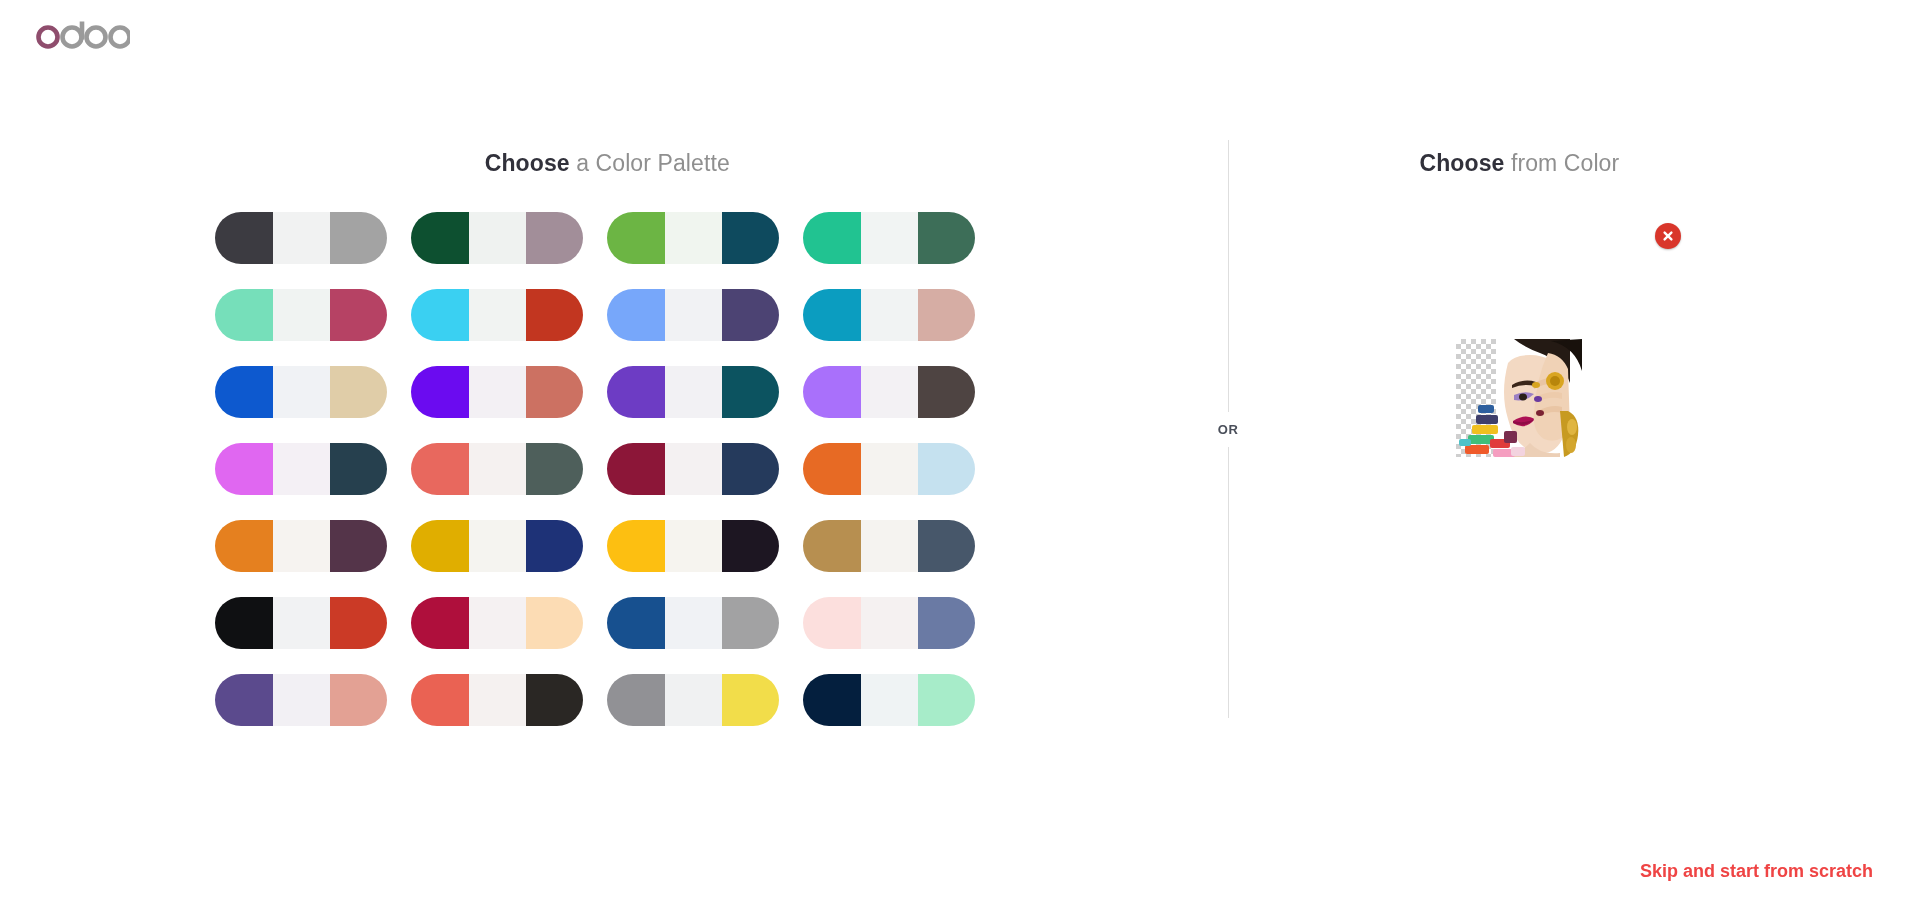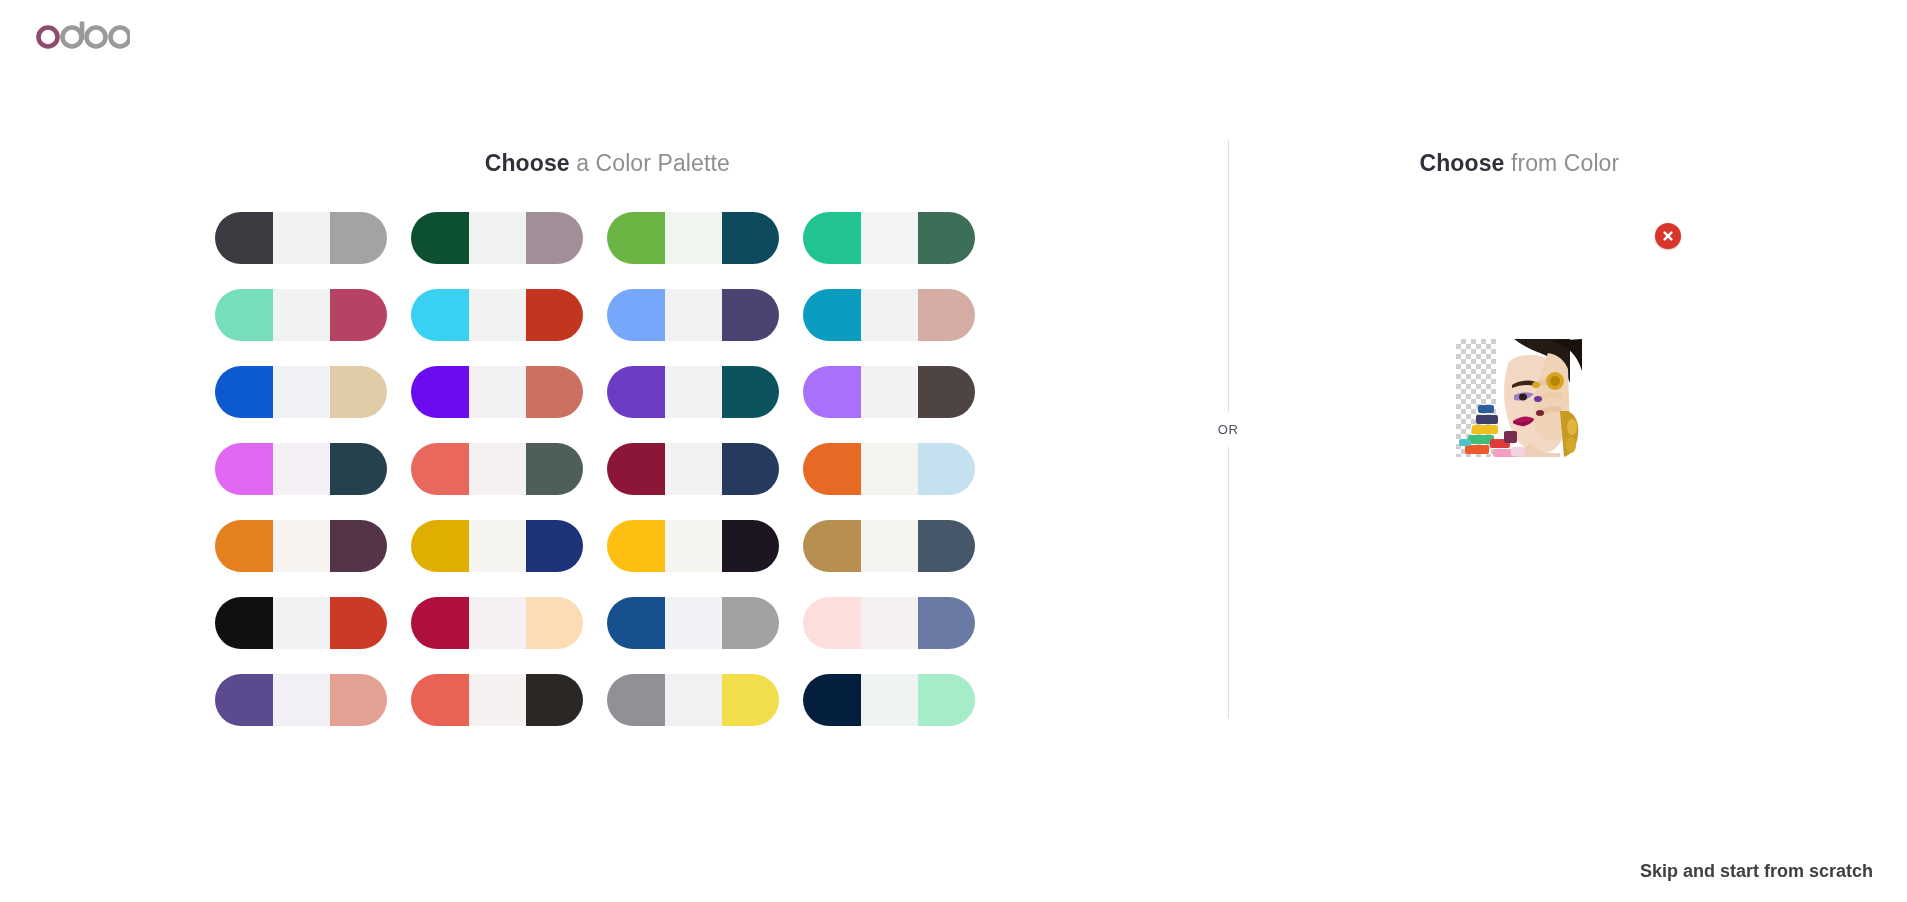--- a/index.html
+++ b/index.html
@@ -101,21 +101,21 @@
     height: 578px;
     margin-top: -10px;
   }
   .divider .line {
     width: 1px;
     background: #dedede;
     flex: 1 1 auto;
   }
   .divider .or-text {
     font-size: 13px;
-    font-weight: 400;
+    font-weight: 700;
     color: #4a4f5a;
     letter-spacing: 0.6px;
     padding: 10px 0;
   }
 
   
   .col-right {
     width: 560px;
     display: flex;
     flex-direction: column;
@@ -498,13 +498,13 @@
             <rect x="3" y="100" width="12" height="7" rx="2" fill="#4fc2c8"></rect>
           </svg>
         </div>
       </div>
 
     </section>
 
   </div>
 </div>
 
-<a class="skip-link" href="#" style="color: #404040;">Skip and start from scratch</a>
+<a class="skip-link" href="#" style="color: #ef4444;">Skip and start from scratch</a>
 
 </body></html>

